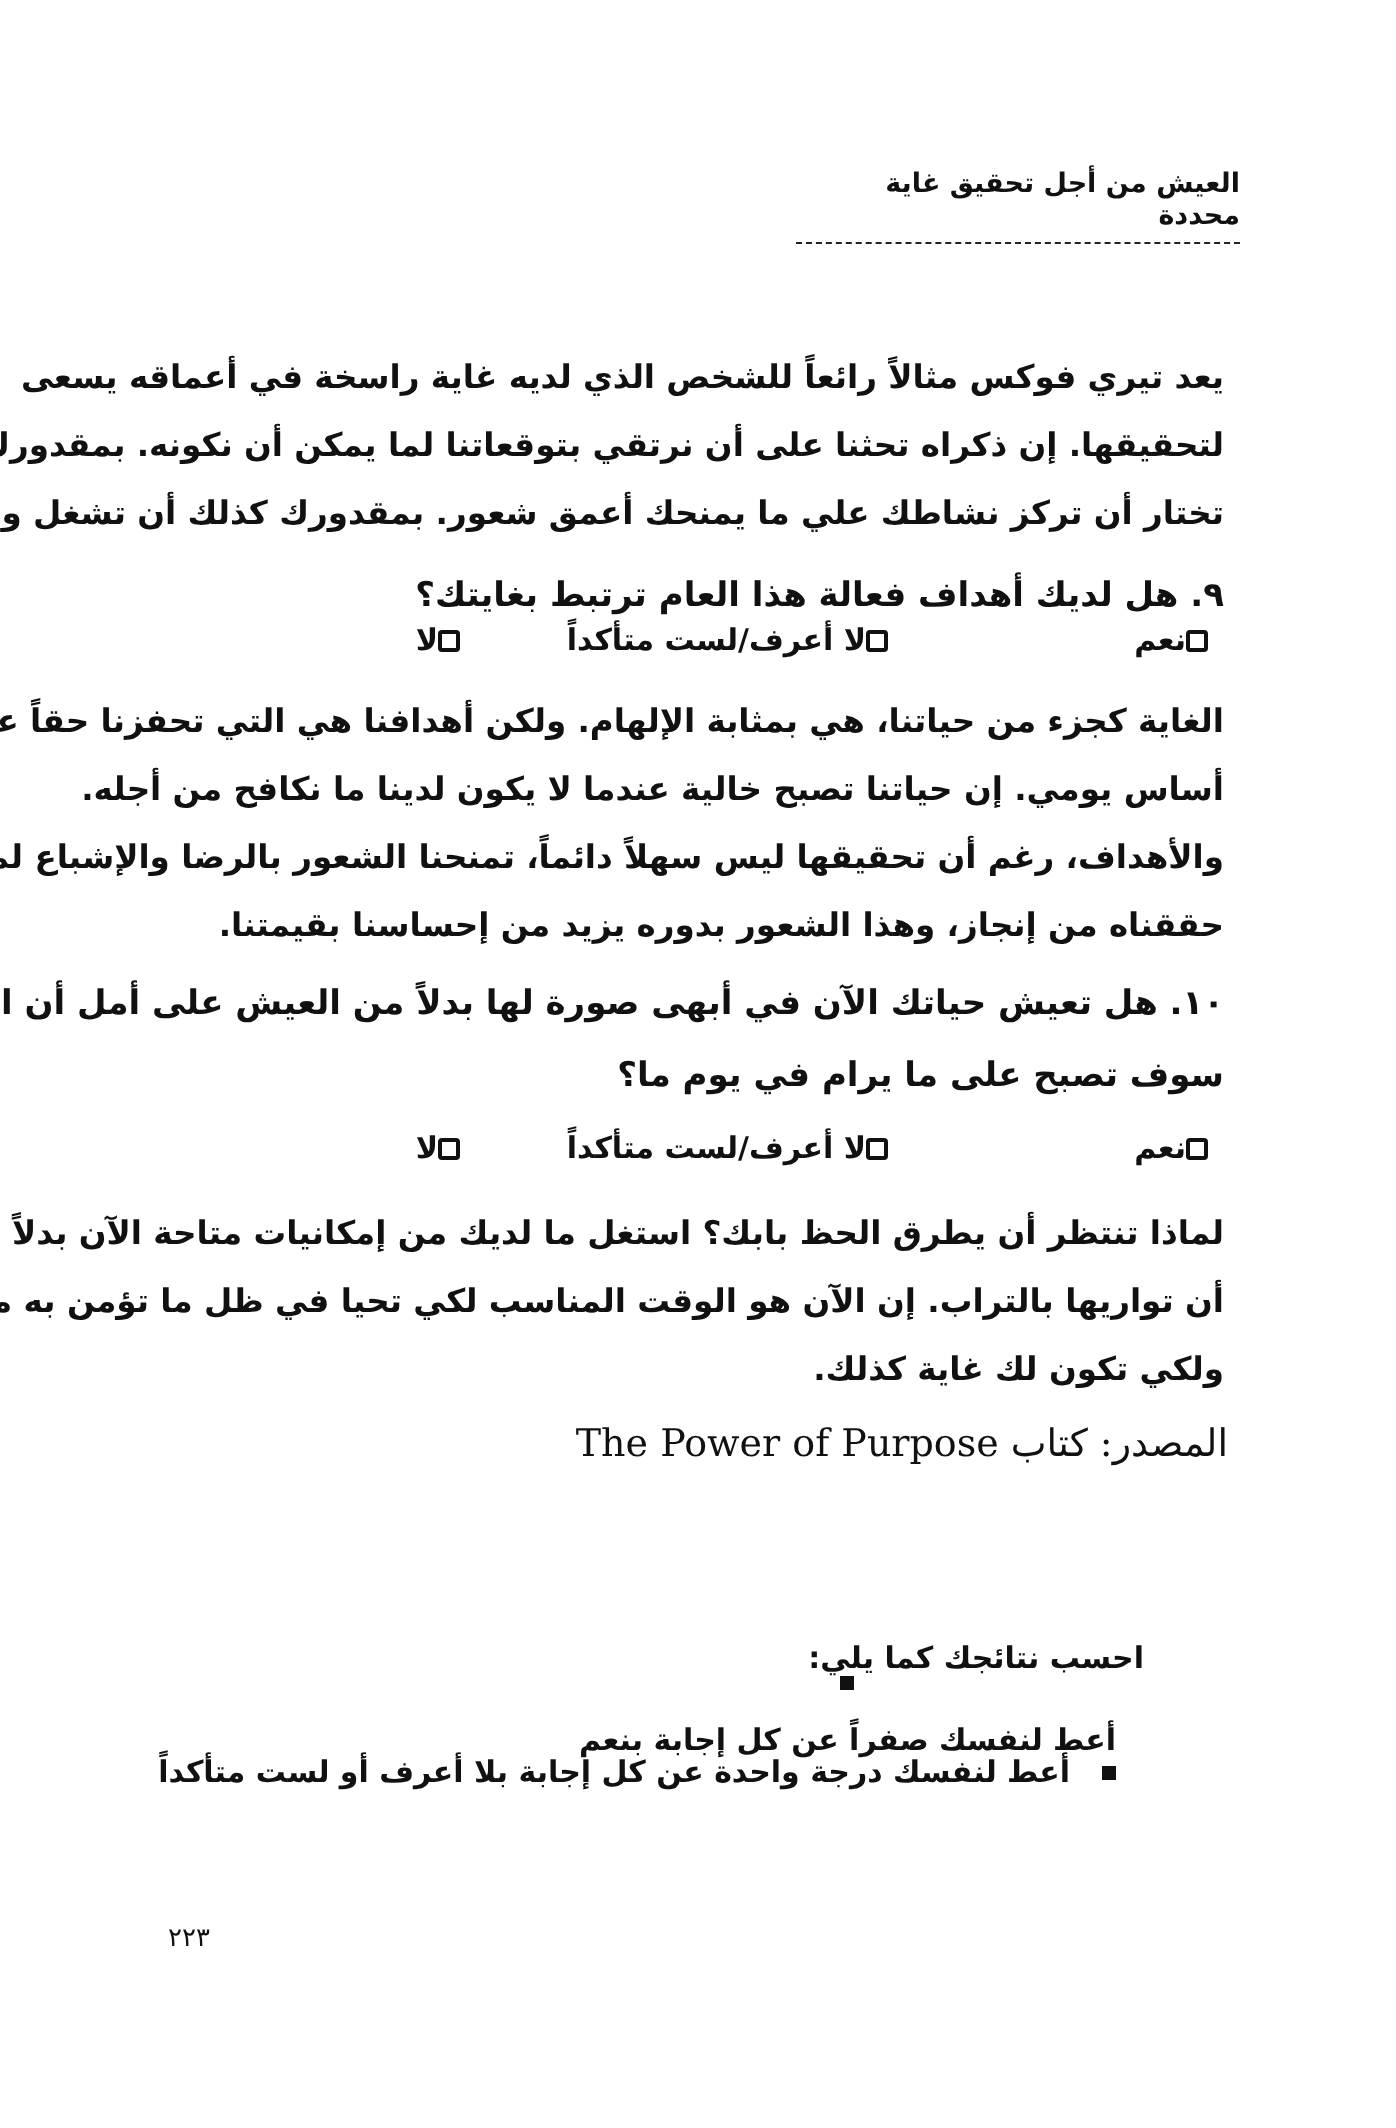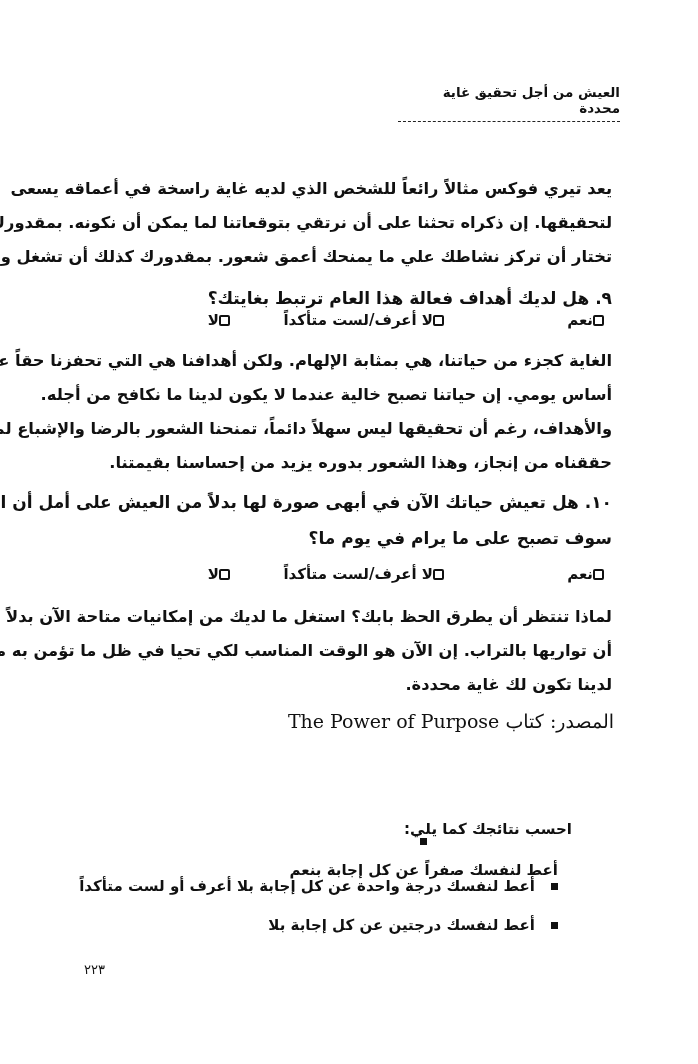--- a/index.html
+++ b/index.html
@@ -111,37 +111,33 @@
     </div>
     <div class="opt" style="right:368px;">
       <span class="box"></span>
       <span>لا</span>
     </div>
   </div>
 
   <div class="block para" style="top:600px;">
     <span class="line">لماذا تنتظر أن يطرق الحظ بابك؟ استغل ما لديك من إمكانيات متاحة الآن بدلاً من</span>
     <span class="line">أن تواريها بالتراب. إن الآن هو الوقت المناسب لكي تحيا في ظل ما تؤمن به من قيم</span>
-    <span class="line last">لدينا تكون لك غاية محددة.</span>
+    <span class="line last">ولكي تكون لك غاية كذلك.</span>
   </div>
 
   <div class="source">
     <span>المصدر: كتاب</span>
     <span class="en">The Power of Purpose</span>
   </div>
 
   <div class="scoring-title">احسب نتائجك كما يلي:</div>
 
   <div class="bullet-item" style="top:838px;flex-direction:column;">
     <span class="sq"></span>
     <span>أعط لنفسك صفراً عن كل إجابة بنعم</span>
   </div>
   <div class="bullet-item" style="top:877px;">
     <span class="sq"></span>
     <span>أعط لنفسك درجة واحدة عن كل إجابة بلا أعرف أو لست متأكداً</span>
   </div>
-  <div class="bullet-item" style="top:916px;">
-    <span class="sq"></span>
-    <span>أعط لنفسك درجتين عن كل إجابة بلا</span>
-  </div>
 
   <div class="page-number">٢٢٣</div>
 </div>
 
 </body></html>

